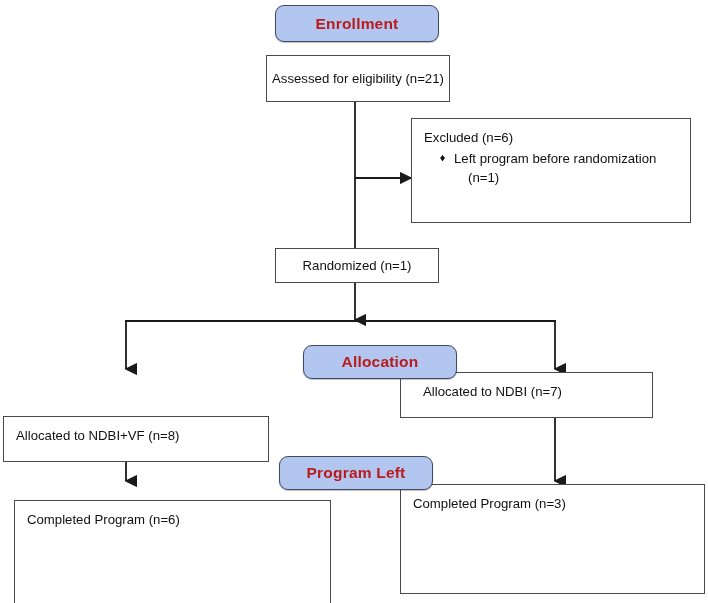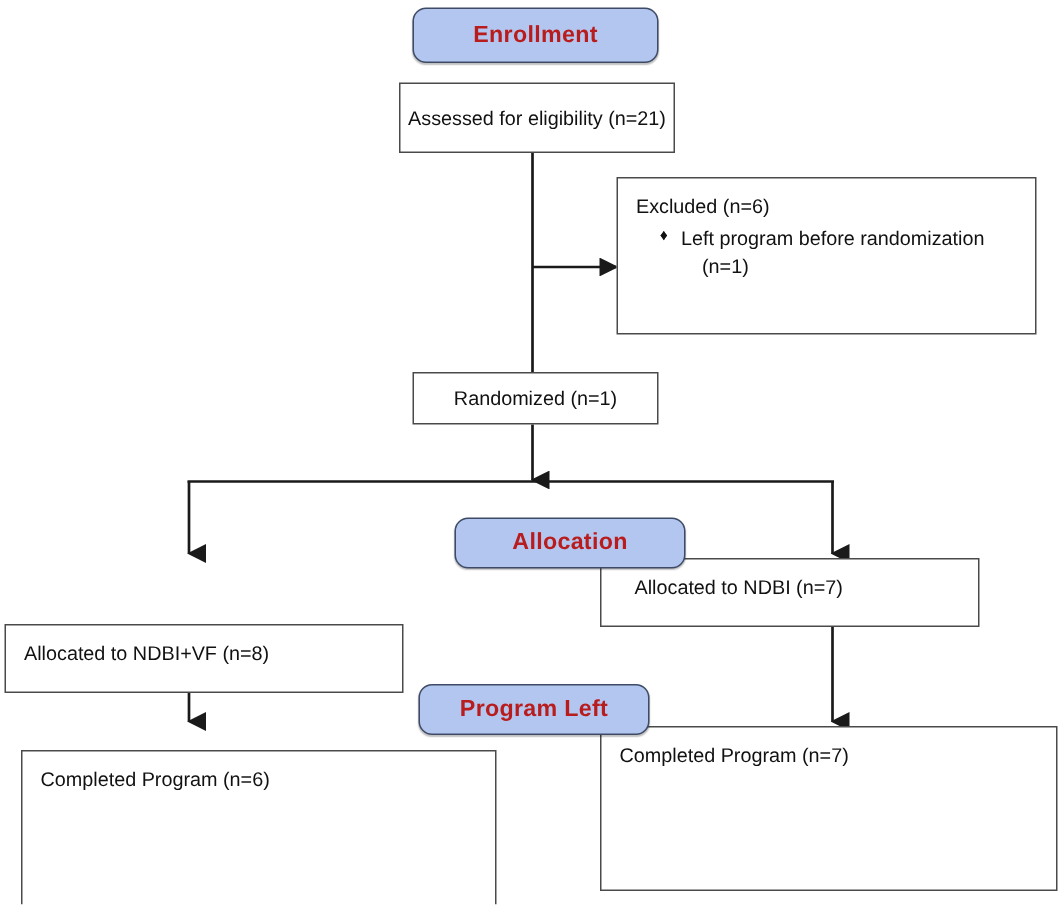--- a/index.html
+++ b/index.html
@@ -163,16 +163,16 @@
   <div class="stage" style="left:279px; top:456px; width:154px; height:34px;">
     <span>Program Left</span>
   </div>
 
   <div class="node pad" style="left:14px; top:484px; width:317px; height:110px;margin-top:16px;">
     <span class="txt">Completed Program (n=6)</span>
     <span class="gap-line"></span>
   </div>
 
   <div class="node pad" style="left:400px; top:484px; width:305px; height:110px;">
-    <span class="txt">Completed Program (n=7)</span>
+    <span class="txt">Completed Program (n=3)</span>
   </div>
 
 </div>
 
 </body></html>

